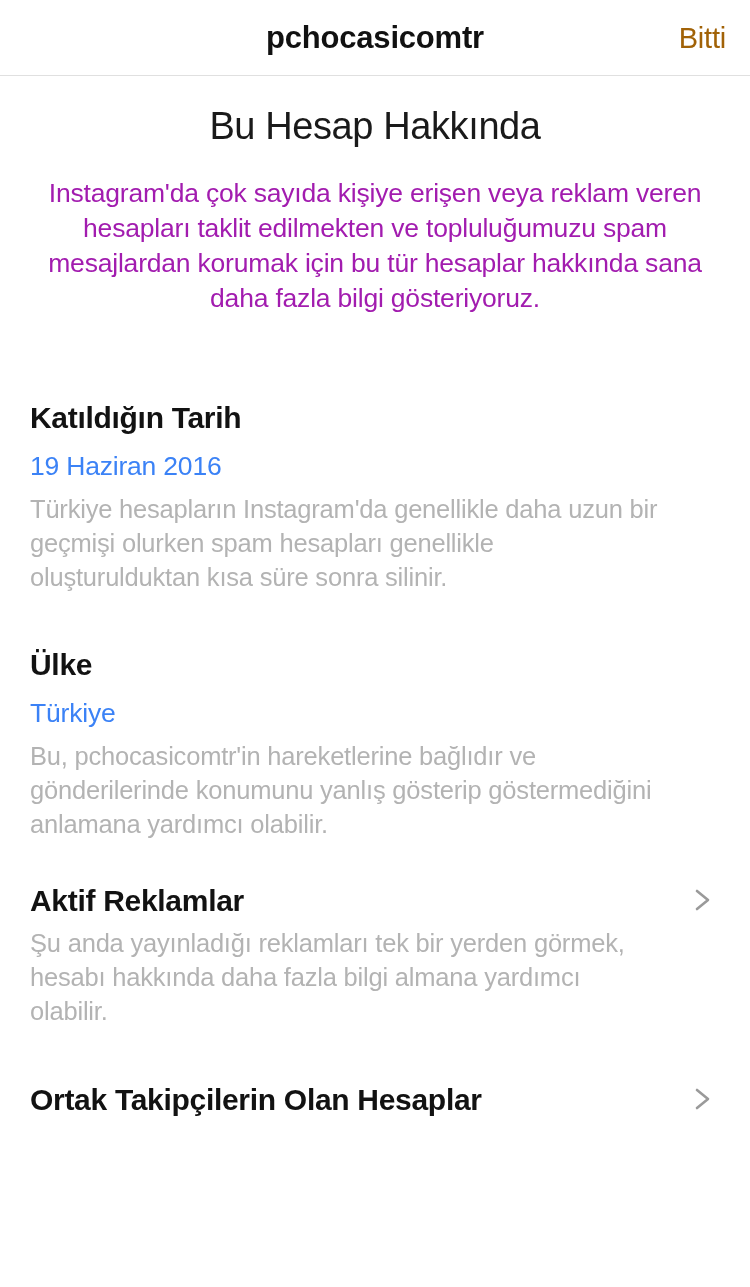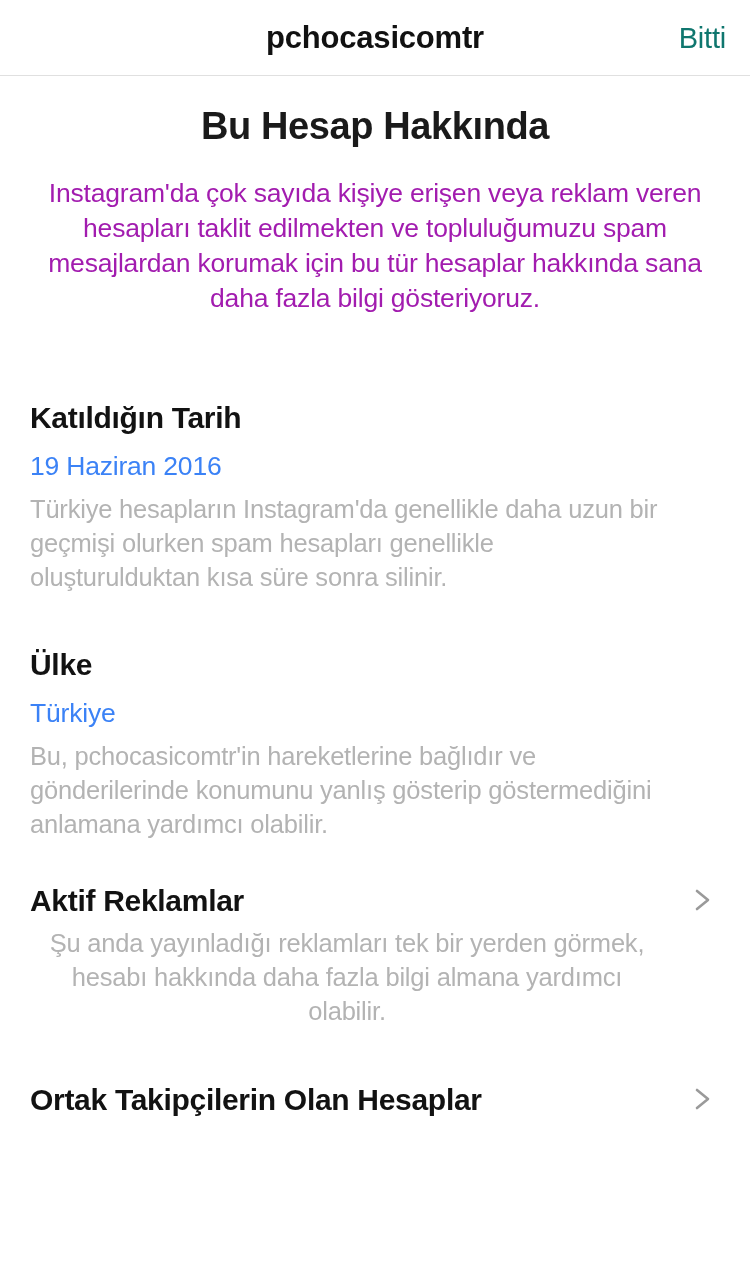--- a/index.html
+++ b/index.html
@@ -31,32 +31,32 @@
     font-weight: 600;
     color: #111111;
     letter-spacing: -0.2px;
   }
   .nav-done {
     position: absolute;
     right: 24px;
     top: 50%;
     transform: translateY(-50%);
     font-size: 29px;
-    color: #0f766e;
+    color: #a16207;
     letter-spacing: -0.2px;
   }
   
   .header-block {
     padding: 28px 30px 0 30px;
     text-align: center;
   }
   .page-title {
     font-size: 38px;
     color: #1a1a1a;
-    font-weight: 700;
+    font-weight: 400;
     letter-spacing: -0.4px;
     line-height: 1.2;
   }
   .page-subtitle {
     margin-top: 26px;
     font-size: 26.5px;
     line-height: 1.32;
     color: #a21caf;
     font-weight: 400;
     letter-spacing: -0.2px;
@@ -87,21 +87,21 @@
     letter-spacing: -0.2px;
     line-height: 1.2;
   }
   .sec-desc {
     margin-top: 10px;
     font-size: 25.5px;
     color: #b3b3b3;
     line-height: 1.33;
     letter-spacing: -0.2px;
   }
-  .sec-desc.tight { margin-top: 8px; text-align: center; }
+  .sec-desc.tight { margin-top: 8px; }
   .chevron {
     position: absolute;
     right: 6px;
     top: 6px;
     width: 24px;
     height: 24px;
   }
   .chevron svg { display: block; }
 </style>
 </head>

